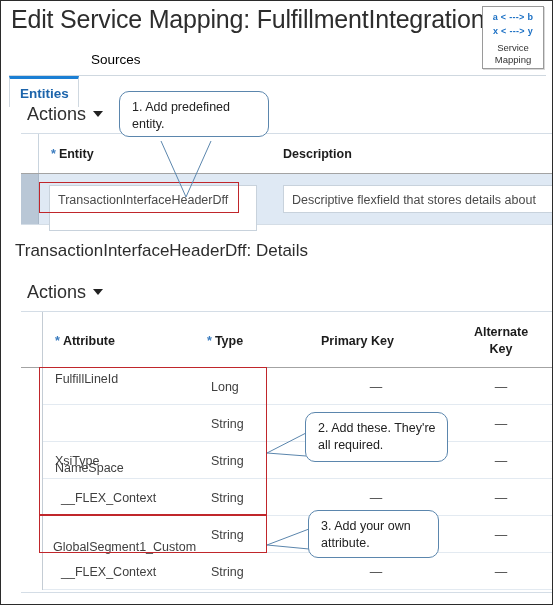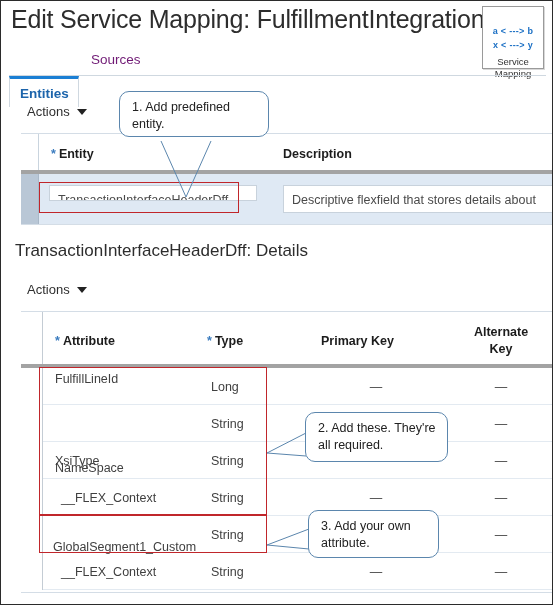--- a/index.html
+++ b/index.html
@@ -43,21 +43,21 @@
     text-align: center;
   }
   .sm-badge .ln {
     color: #1a6fc4;
     font-size: 9px;
     font-weight: bold;
     line-height: 11px;
     margin-top: 3px;
     letter-spacing: 0.3px;
   }
-  .sm-badge .ln:first-child { margin-top: 19px; }
+  .sm-badge .ln:first-child { margin-top: 5px; }
   .sm-badge .cap {
     color: #333333;
     font-size: 9.5px;
     line-height: 12px;
     margin-top: 5px;
   }
 
   
   .tabstrip {
     position: absolute;
@@ -67,39 +67,39 @@
     height: 32px;
     border-bottom: 1px solid #cfd8e0;
     box-sizing: border-box;
   }
   .tab {
     position: absolute;
     top: 0;
     height: 31px;
     line-height: 31px;
     font-size: 13.5px;
-    color: #701a75;
+    color: #000000;
     padding: 0 10px;
     box-sizing: border-box;
     white-space: nowrap;
   }
   .tab.active {
     color: #1c64ab;
     font-weight: bold;
     border-top: 3px solid #1b7fd4;
     border-left: 1px solid #cfd8e0;
     border-right: 1px solid #cfd8e0;
     background: #ffffff;
     line-height: 29px;
   }
 
   
   .actions {
     position: absolute;
-    font-size: 13px;
+    font-size: 18px;
     color: #2f2f2f;
     white-space: nowrap;
   }
   .actions .caret {
     display: inline-block;
     margin-left: 7px;
     width: 0; height: 0;
     border-left: 5px solid transparent;
     border-right: 5px solid transparent;
     border-top: 6px solid #222222;
@@ -112,21 +112,21 @@
   .tbl {
     position: absolute;
     box-sizing: border-box;
     background: #ffffff;
     border-top: 1px solid #d4dde6;
     border-bottom: 1px solid #d4dde6;
   }
   .hdr-row {
     position: relative;
     box-sizing: border-box;
-    border-bottom: 4px solid #a3a3a3;
+    border-bottom: 1px solid #a3a3a3;
     background: #ffffff;
   }
   .hdr-cell {
     position: absolute;
     font-size: 12.5px;
     font-weight: bold;
     color: #1c1c1c;
     box-sizing: border-box;
   }
   .req-star {
@@ -253,21 +253,21 @@
     <div class="hdr-row" style="height:40px;">
       <div class="sel-col"></div>
       <div class="hdr-cell" style="left:30px; top:13px;">
         <span class="req-star">*</span><span>Entity</span>
       </div>
       <div class="hdr-cell" style="left:262px; top:13px;">Description</div>
     </div>
 
     <div class="data-row ent-row" style="height:50px;">
       <div class="handle ent-handle"></div>
-      <div class="ent-field" style="left:28px; top:11px; width:208px; height:16px; line-height:28px;">TransactionInterfaceHeaderDff</div>
+      <div class="ent-field" style="left:28px; top:11px; width:208px; height:46px; line-height:28px;">TransactionInterfaceHeaderDff</div>
       <div class="ent-field" style="left:262px; top:11px; width:280px; height:28px; line-height:28px;">Descriptive flexfield that stores details about</div>
     </div>
   </div>
 
   <div class="redbox" style="left:38px; top:181px; width:200px; height:31px;"></div>
 
   <div class="section-title" style="left:14px; top:240px;">TransactionInterfaceHeaderDff: Details</div>
 
   <div class="actions" style="left:26px; top:281px;">
     <span>Actions</span><span class="caret"></span>

